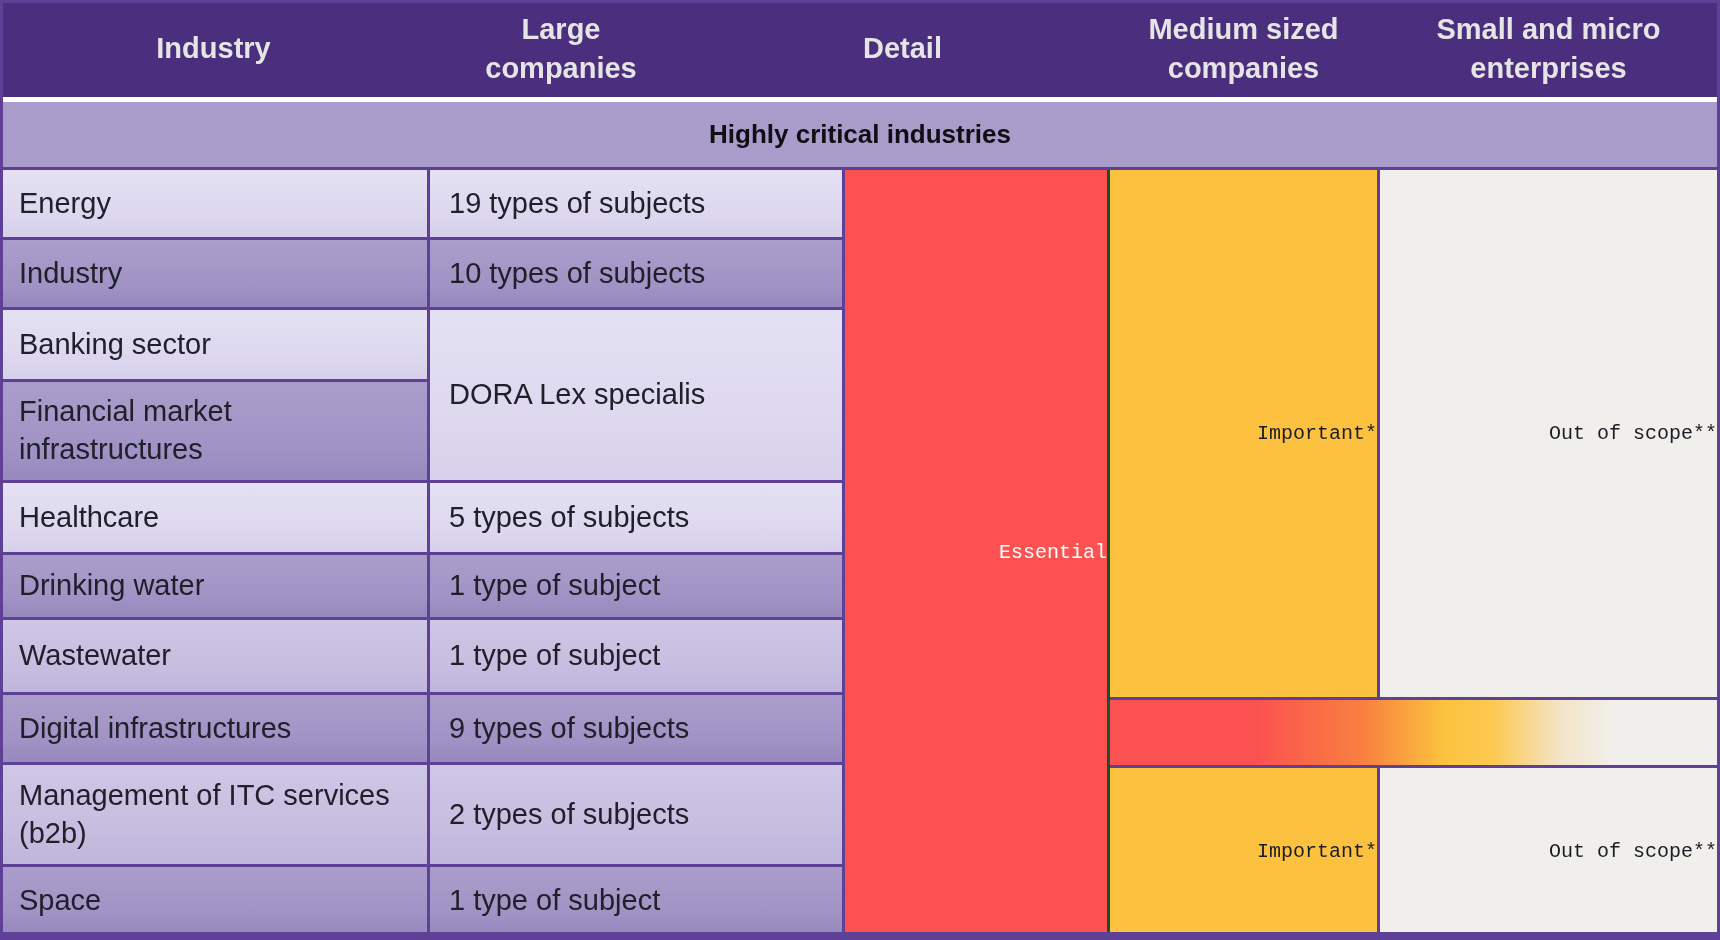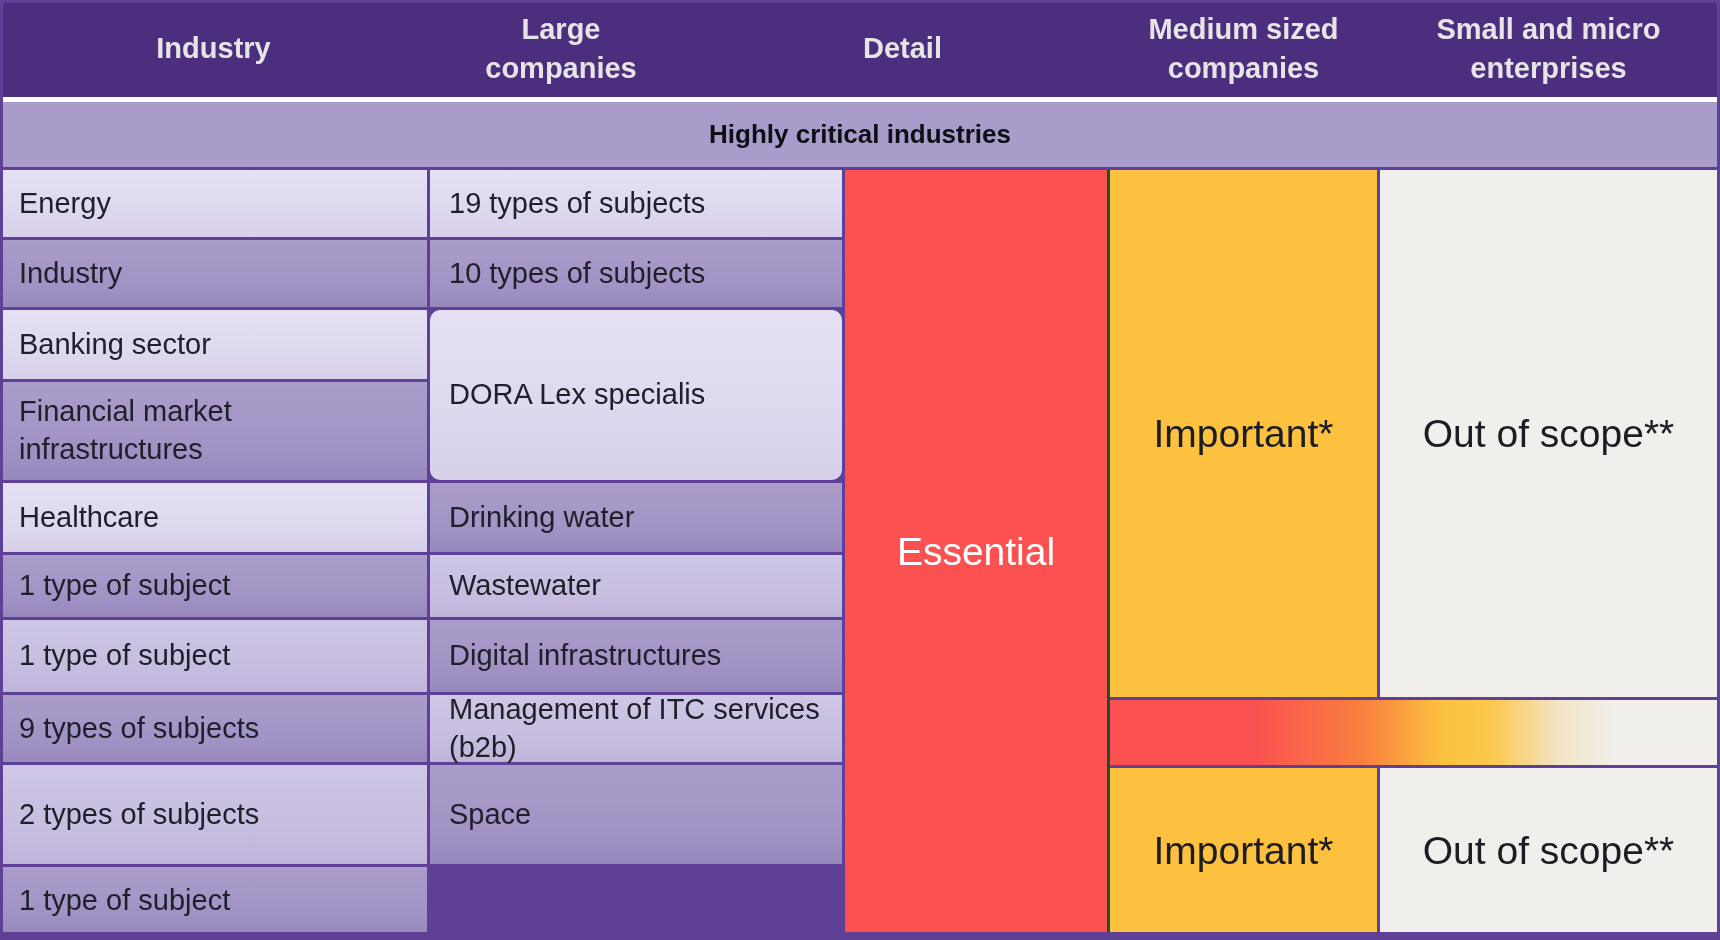--- a/index.html
+++ b/index.html
@@ -32,23 +32,23 @@
     grid-template-rows:67px 67px 69px 98px 69px 62px 72px 67px 99px 67px;
     gap:3px;background:#5e4197;
   }
   .cell{
     display:flex;align-items:center;padding:0 14px 0 19px;
     font-size:29px;color:#20202b;line-height:1.3;
   }
   .light{background:linear-gradient(180deg,#e5e1f3 0%,#dcd7ee 70%,#d6d0ea 100%);}
   .mid{background:linear-gradient(180deg,#cfc7e6 0%,#c6bcdf 70%,#bfb4da 100%);}
   .dark{background:linear-gradient(180deg,#ab9dca 0%,#a092c4 70%,#9788bd 100%);}
-  .span2{grid-row:span 2;border-radius:10px;}
+  .span2{grid-row:span 2;}
   
-  .col{position:absolute;box-sizing:border-box;display:flex;align-items:center;justify-content:center;font-size:39px;}
+  .col{position:absolute;box-sizing:border-box;display:flex;align-items:center;justify-content:flex-end;font-size:20px;font-family:Liberation Mono, monospace;}
   .col-essential{
     left:842px;top:170px;width:268px;height:764px;background:#fb5150;
     border-left:3px solid #5e4197;border-right:3px solid #14532d;color:#ffffff;
   }
   .col-medium-top{left:1110px;top:170px;width:267px;height:527px;background:#fcc23f;color:#1c1c24;}
   .col-small-top{left:1377px;top:170px;width:340px;height:527px;background:#f0efec;border-left:3px solid #5e4197;color:#1c1c24;}
   .band{
     left:1110px;top:697px;width:607px;height:71px;
     border-top:3px solid #5e4197;border-bottom:3px solid #5e4197;
     background:linear-gradient(90deg,#fb5150 0%,#fb5150 24%,#f8813f 42%,#fcc23f 55%,#fcc94f 63%,#f3e4c6 74%,#f0efec 83%,#f0efec 100%);
@@ -96,20 +96,21 @@
 
     <div class="cell dark">Industry</div>
     <div class="cell dark">10 types of subjects</div>
 
     <div class="cell light">Banking sector</div>
     <div class="cell light span2">DORA Lex specialis</div>
 
     <div class="cell dark">Financial market infrastructures</div>
 
     <div class="cell light">Healthcare</div>
+    <div class="cell light">5 types of subjects</div>
 
     <div class="cell dark">Drinking water</div>
     <div class="cell dark">1 type of subject</div>
 
     <div class="cell mid">Wastewater</div>
     <div class="cell mid">1 type of subject</div>
 
     <div class="cell dark">Digital infrastructures</div>
     <div class="cell dark">9 types of subjects</div>
 

